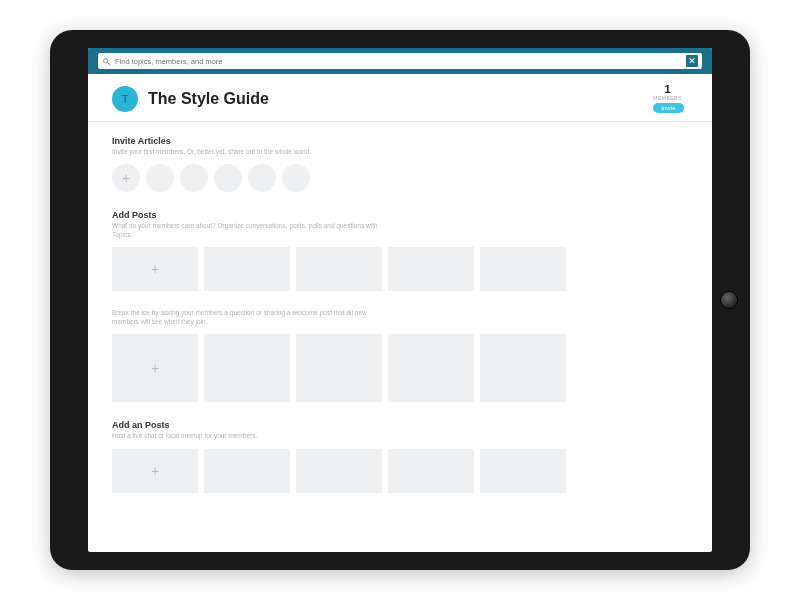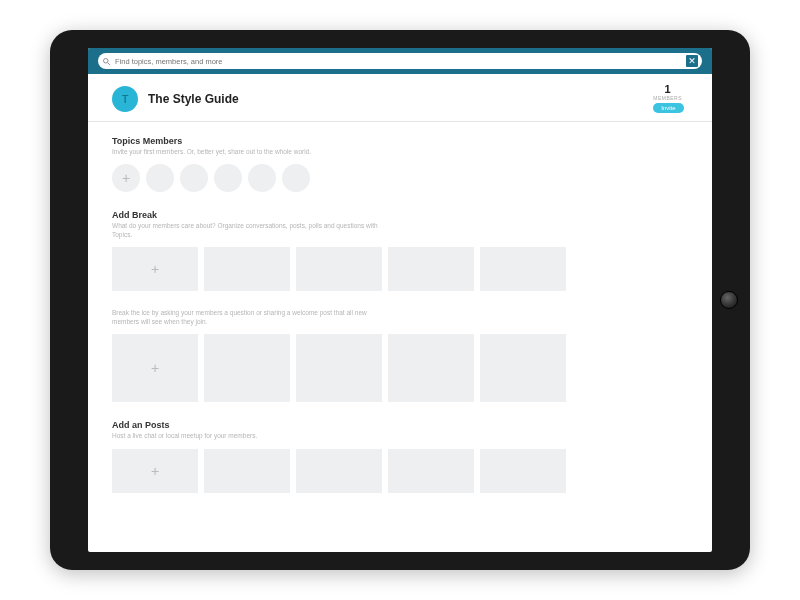--- a/index.html
+++ b/index.html
@@ -33,21 +33,21 @@
     overflow: hidden;
     display: flex; flex-direction: column;
   }
   .topbar {
     background: #1b6f8a;
     padding: 5px 10px;
     display: flex; align-items: center;
   }
   .search {
     flex: 1; display: flex; align-items: center;
-    background: #fff; border-radius: 8px;
+    background: #fff; border-radius: 2px;
     height: 16px; padding: 0 4px;
     position: relative;
   }
   .search svg { width: 9px; height: 9px; flex: 0 0 auto; }
   .search input {
     border: none; outline: none;
     font-size: 7.5px; color: #999;
     flex: 1; padding: 0 4px;
     height: 100%;
     background: transparent;
@@ -64,21 +64,21 @@
     padding: 10px 24px 8px 24px;
     border-bottom: 1px solid #e5e5e5;
   }
   .avatar {
     width: 26px; height: 26px; border-radius: 50%;
     background: #29b5d6;
     display: flex; align-items: center; justify-content: center;
     color: #0d6a82; font-size: 11px; font-weight: 400;
     margin-right: 10px;
   }
-  .title { font-size: 12px; font-weight: 700; color: #222; flex: 1; }
+  .title { font-size: 16px; font-weight: 700; color: #222; flex: 1; }
   .members { text-align: center; margin-right: 6px; }
   .members .count { font-size: 11px; font-weight: 600; color: #222; line-height: 1; }
   .members .lbl { font-size: 5px; letter-spacing: 0.5px; color: #aaa; }
   .invite-btn {
     background: #3cc3e0; color: #fff;
     font-size: 6px; padding: 2px 8px;
     border-radius: 8px; border: none;
     align-self: flex-start; margin-top: 2px;
   }
   .header-right { display:flex; flex-direction:column; align-items:center; }
@@ -130,36 +130,36 @@
           <div class="count">1</div>
           <div class="lbl">MEMBERS</div>
         </div>
         <button class="invite-btn">Invite</button>
       </div>
     </div>
 
     <div class="content">
 
       <div class="section">
-        <div class="sec-title">Topics Members</div>
+        <div class="sec-title">Invite Articles</div>
         <div class="sec-sub">Invite your first members. Or, better yet, share out to the whole world.</div>
         <div class="circles">
           <div class="circle">
             <span class="plus">+</span>
           </div>
           <div class="circle"></div>
           <div class="circle"></div>
           <div class="circle"></div>
           <div class="circle"></div>
           <div class="circle"></div>
         </div>
       </div>
 
       <div class="section">
-        <div class="sec-title">Add Break</div>
+        <div class="sec-title">Add Posts</div>
         <div class="sec-sub">What do your members care about? Organize conversations, posts, polls and questions with Topics.</div>
         <div class="cards topics">
           <div class="card">
             <span class="plus">+</span>
           </div>
           <div class="card"></div>
           <div class="card"></div>
           <div class="card"></div>
           <div class="card"></div>
         </div>

